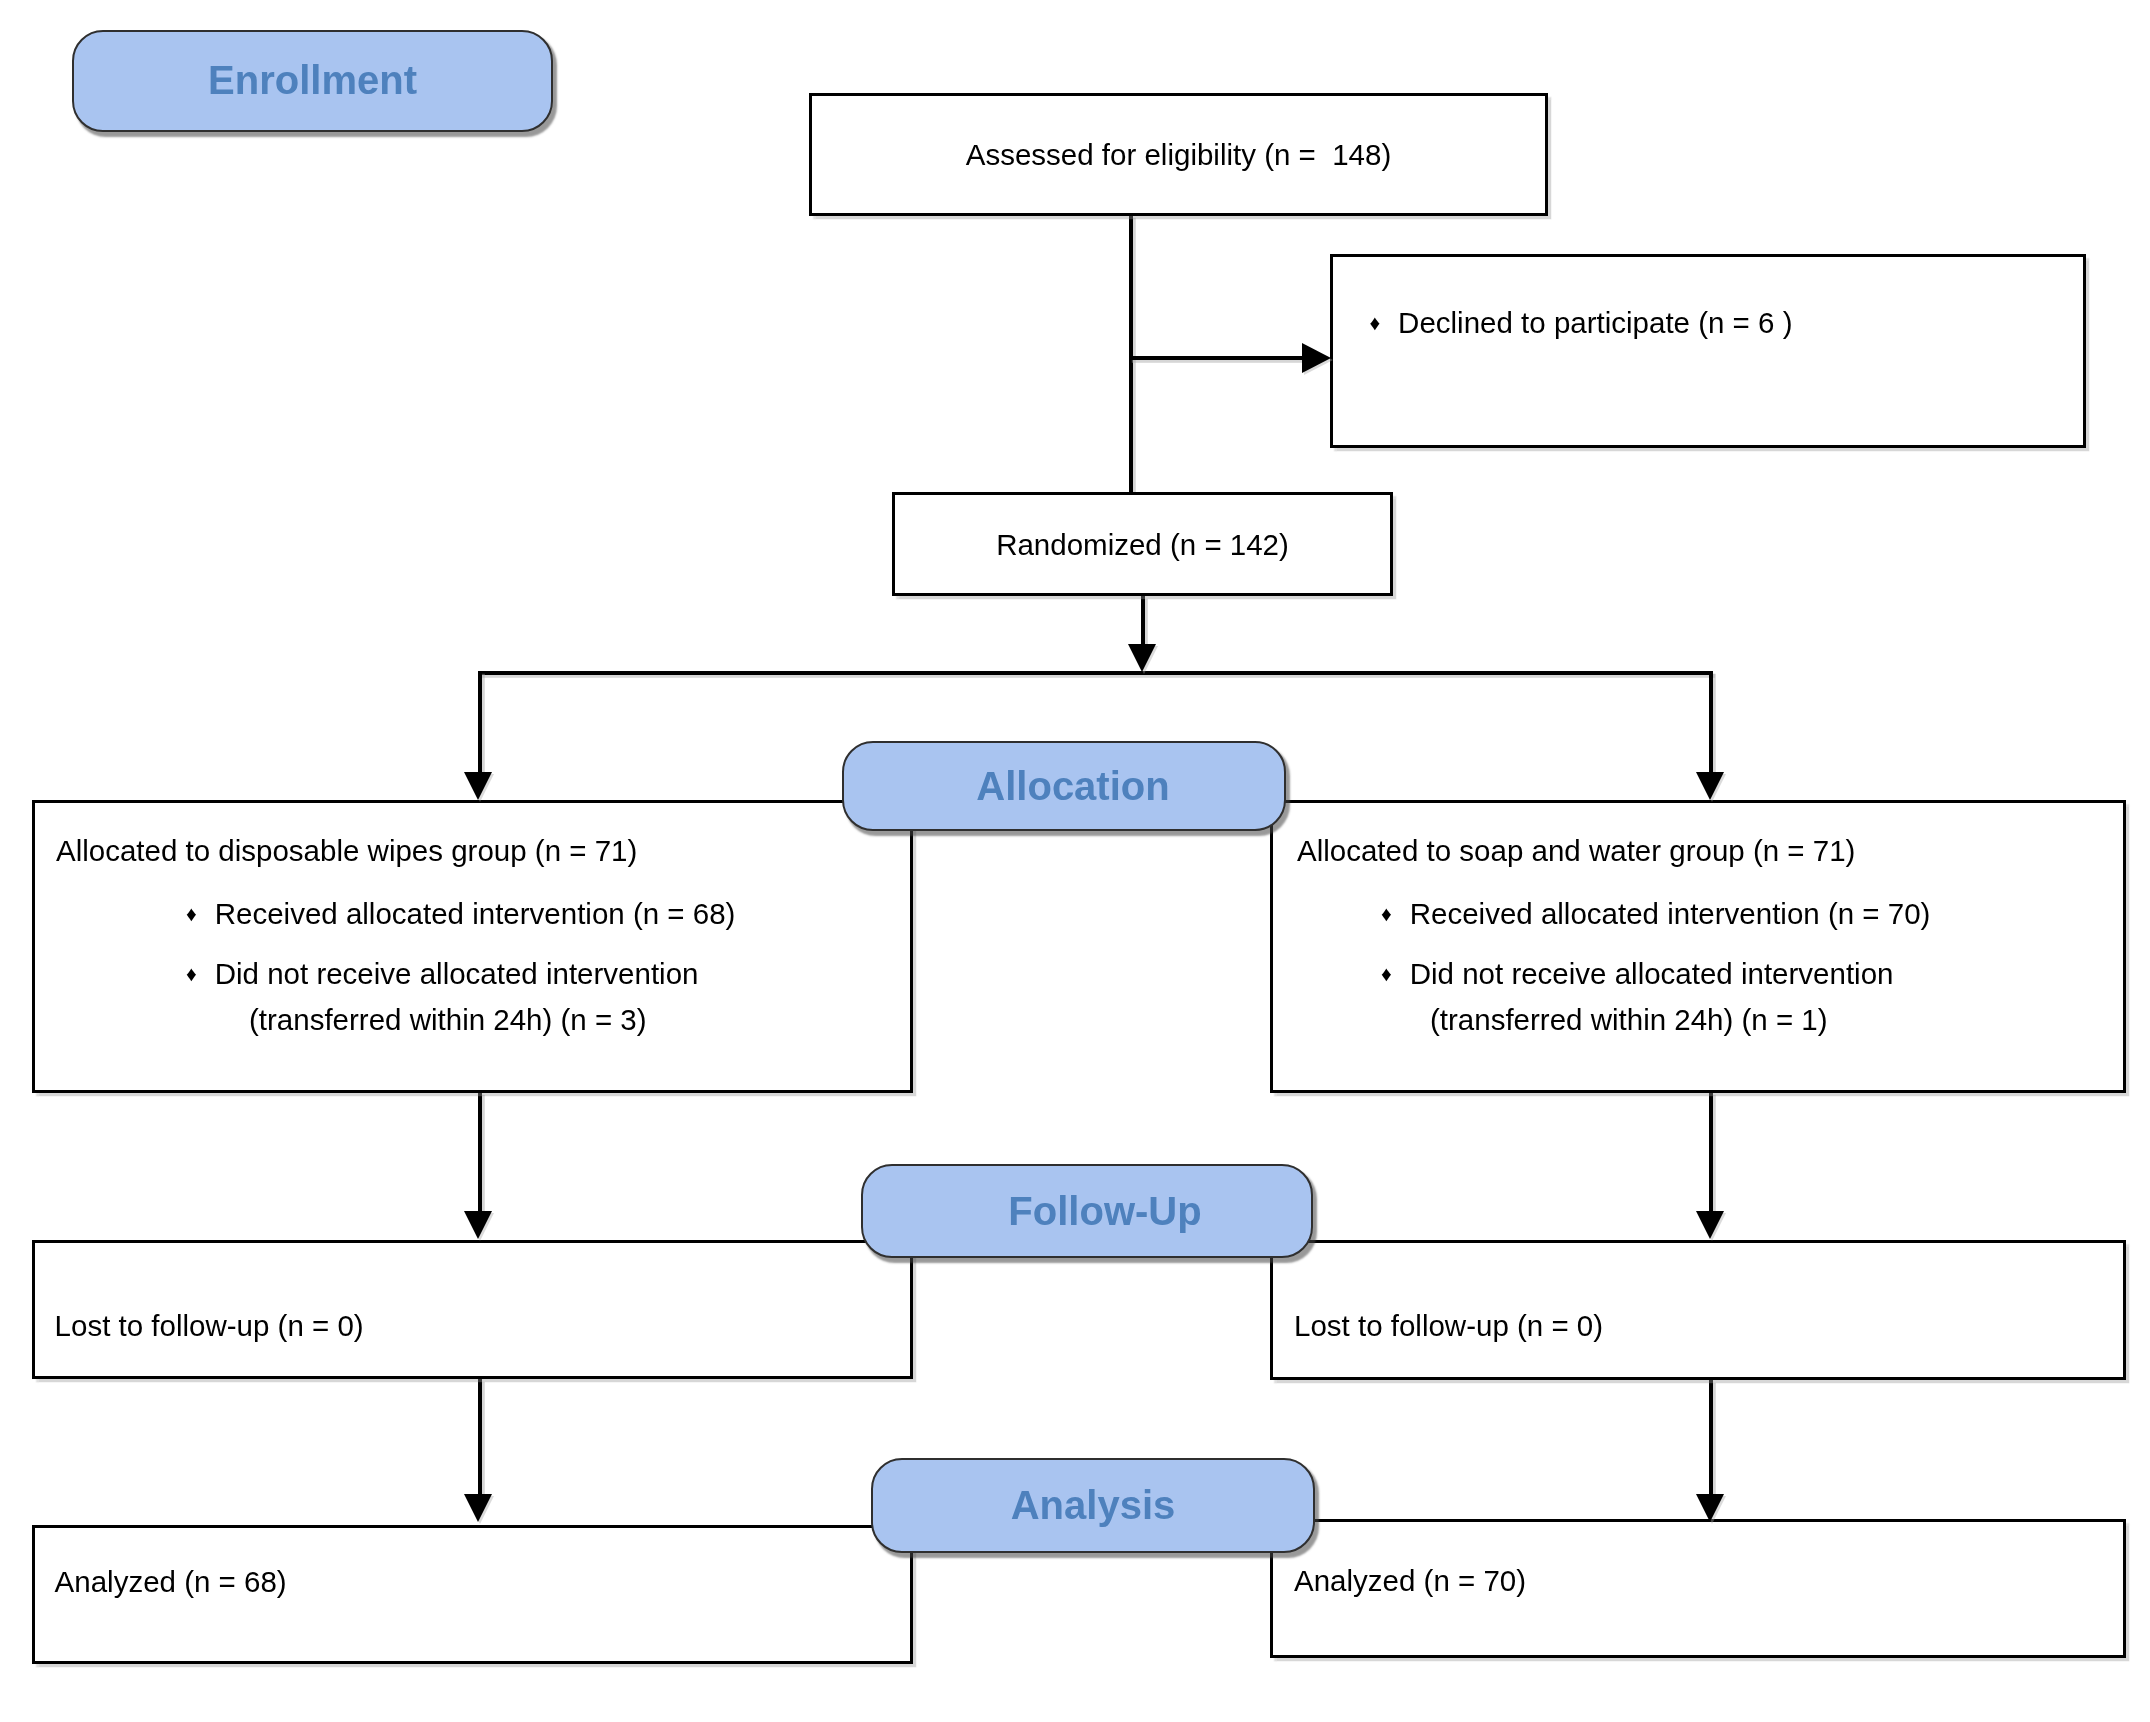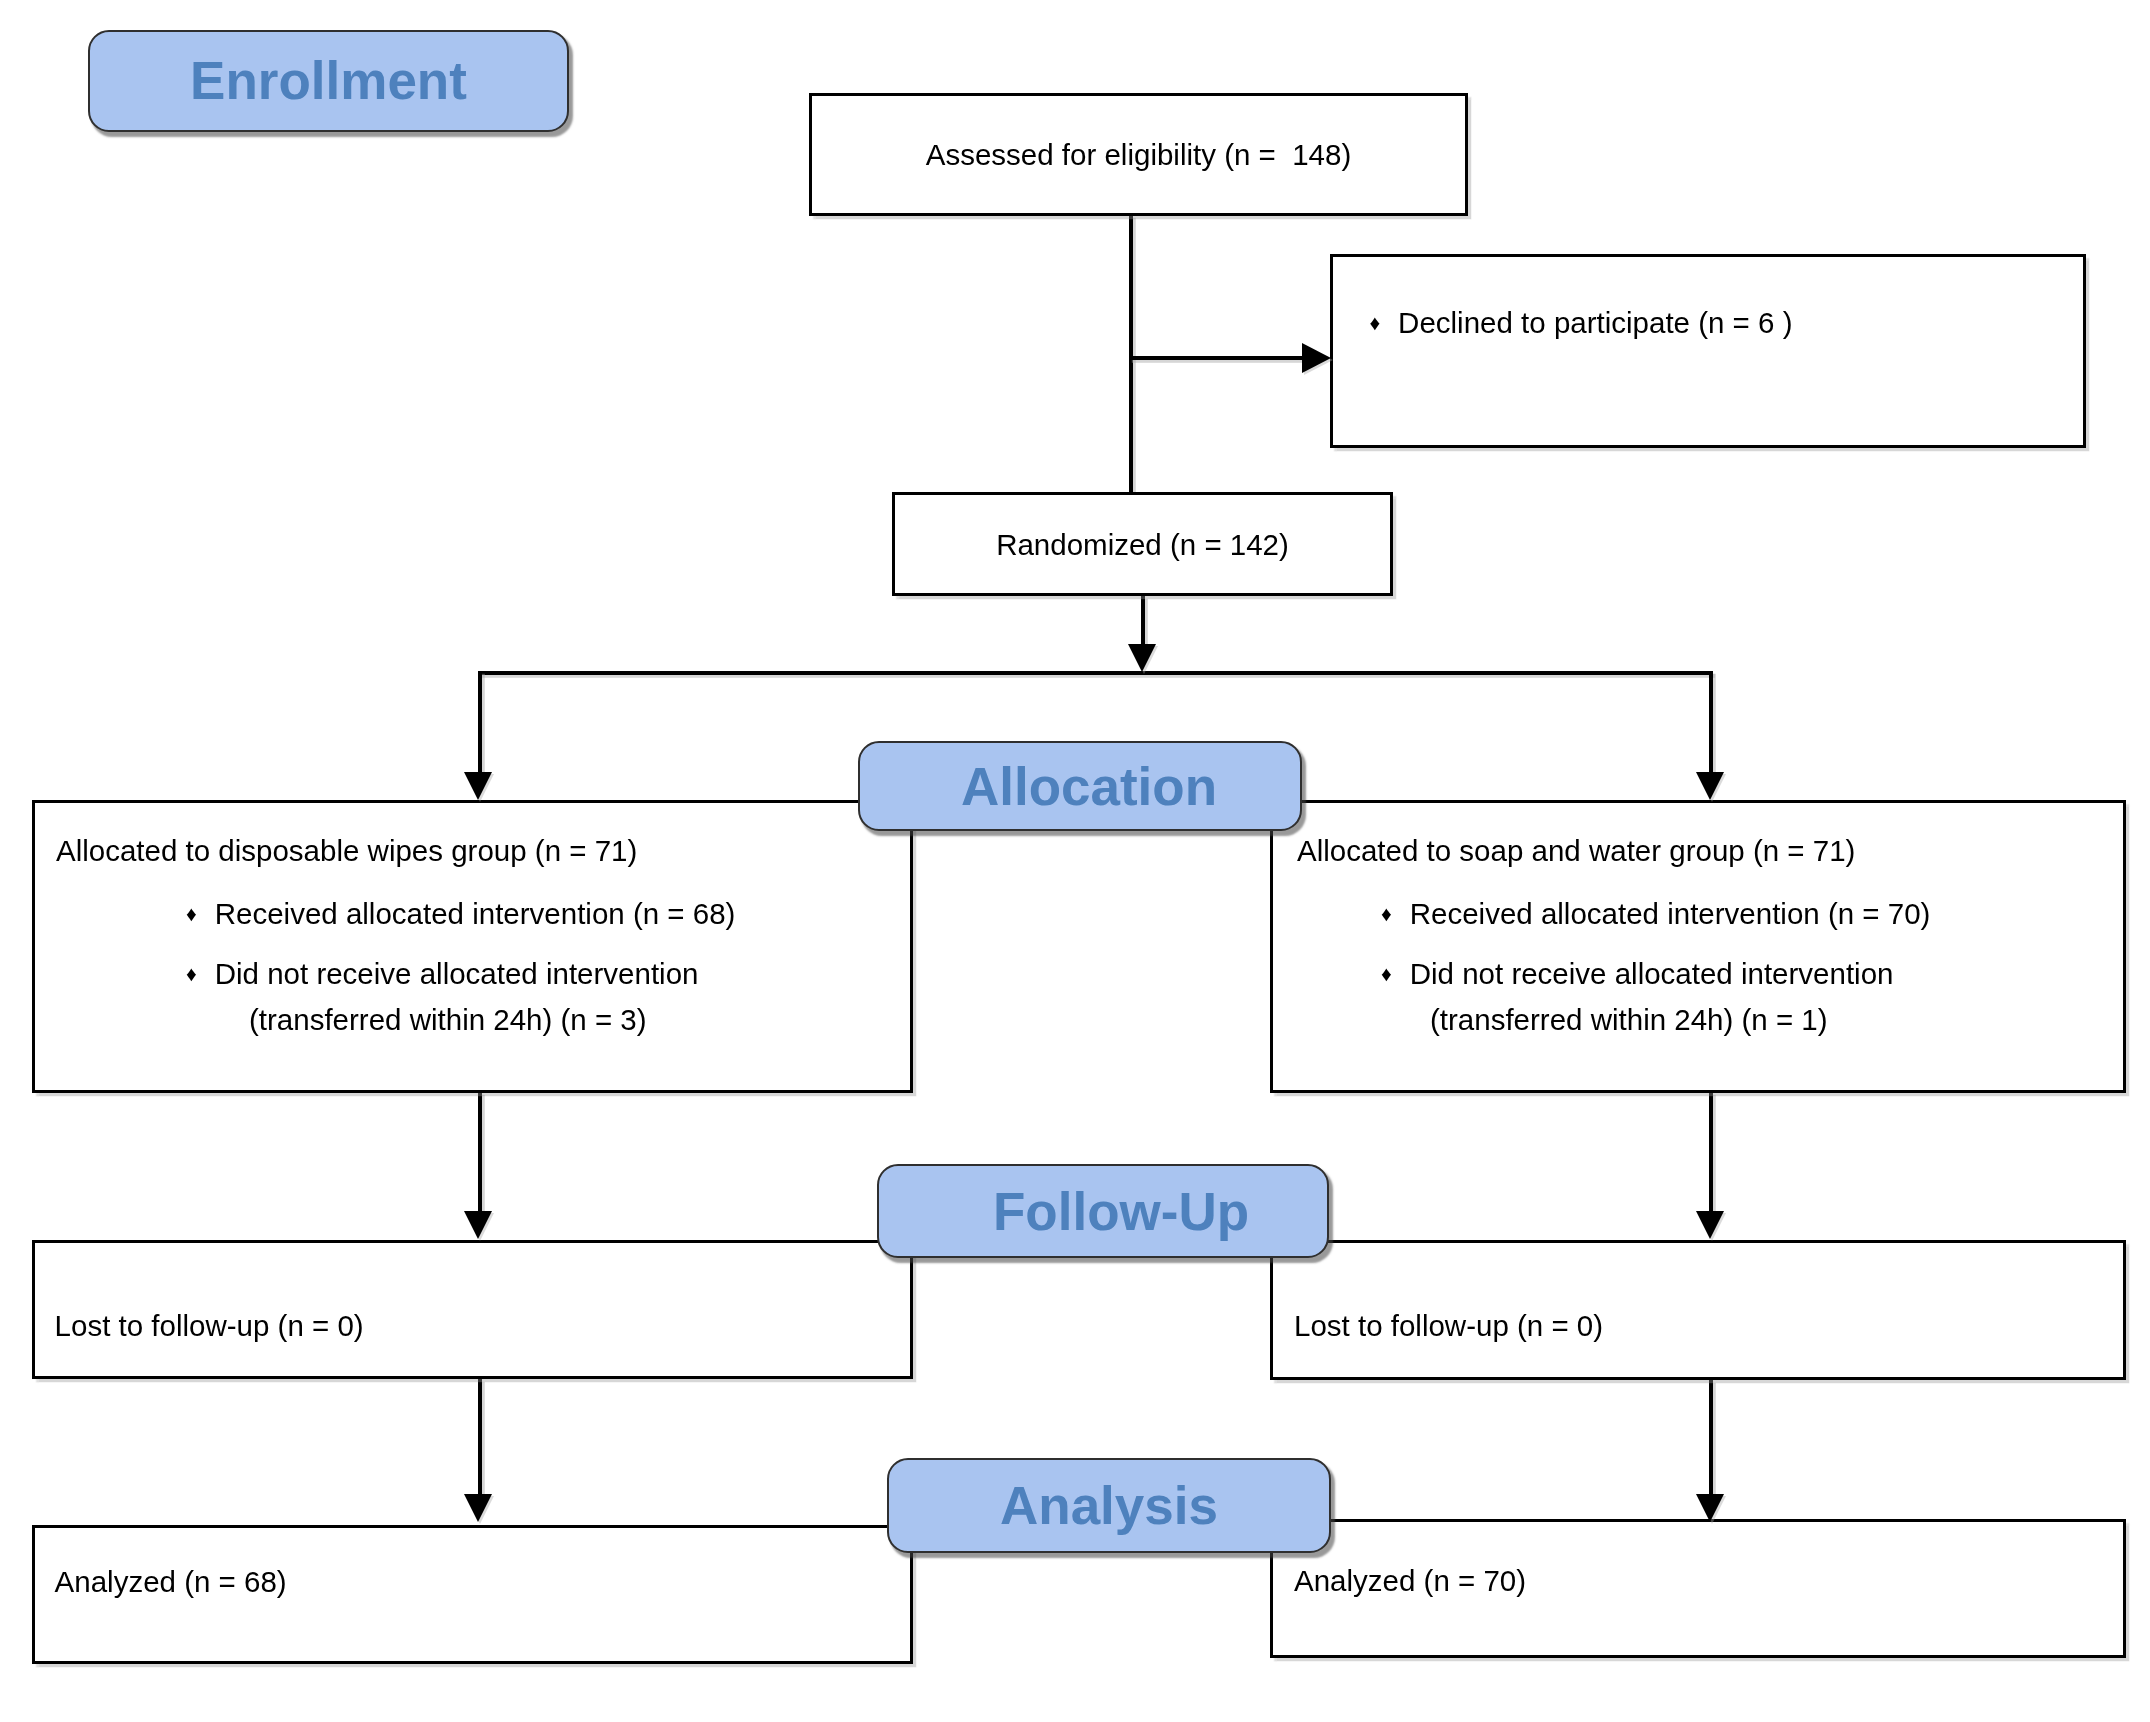--- a/index.html
+++ b/index.html
@@ -13,26 +13,25 @@
   html,body{margin:0;padding:0;background:var(--page_bg);}
   #canvas{
     position:relative;width:2151px;height:1722px;background:var(--page_bg);
     font-family:"Liberation Sans","DejaVu Sans",sans-serif;color:#000;overflow:hidden;
   }
   
   .stage-label{
     position:absolute;z-index:6;box-sizing:border-box;
     background:var(--label_fill);
     border:2.8px solid var(--label_border);
-    border-radius:21px;
+    border-radius:31px;
     display:flex;align-items:center;justify-content:center;
-    font-size:53px;font-weight:bold;color:var(--label_text);
+    font-size:40px;font-weight:bold;color:var(--label_text);
     box-shadow:3.5px 4.2px 2.1px rgba(70,70,70,0.55);
     white-space:pre;
-    margin-left:16px;
   }
   
   .wbox{
     position:absolute;z-index:1;box-sizing:border-box;background:#fff;
     border:3.5px solid var(--box_border);
     font-size:29.5px;line-height:39px;
     box-shadow:3.5px 4.2px 1.4px rgba(150,150,150,0.38);
   }
   .wbox .txt{white-space:pre;}
   .flex-center{display:flex;align-items:center;justify-content:center;}
@@ -45,21 +44,21 @@
     filter:drop-shadow(2.1px 2.1px 0 rgba(165,165,165,0.4));}
   .arrow-right{position:absolute;width:0;height:0;z-index:2;
     border-top:15.4px solid transparent;border-bottom:15.4px solid transparent;
     border-left:29.5px solid var(--line);
     filter:drop-shadow(2.1px 2.1px 0 rgba(165,165,165,0.4));}
   
   .bullet-row{display:flex;align-items:center;white-space:pre;}
   .diamond{font-size:21px;margin-right:18px;line-height:39px;}
   
   #lbl-enrollment{left:72px;top:29.5px;width:481px;height:102px;}
-  #box-assessed  {left:809px;top:93px;width:659px;height:123px;}
+  #box-assessed  {left:809px;top:93px;width:739px;height:123px;}
   #line-trunk1   {left:1129px;top:215px;width:3.5px;height:277px;}
   #line-branch   {left:1129px;top:356px;width:175px;height:3.5px;}
   #arrow-excluded{left:1302px;top:343px;}
   #box-excluded  {left:1330px;top:254px;width:756px;height:194px;padding:35px 21px 0 28px;}
   #box-excluded .bullet-row{margin-top:11.2px;margin-left:8.4px;}
   #box-randomized{left:892px;top:492px;width:501px;height:104px;}
   #line-trunk2   {left:1141px;top:596px;width:3.5px;height:51px;}
   #arrow-junction{left:1128px;top:644px;}
   #line-distrib  {left:479px;top:671px;width:1233px;height:3.5px;}
   #line-dropL    {left:478px;top:671px;width:3.5px;height:102px;}

